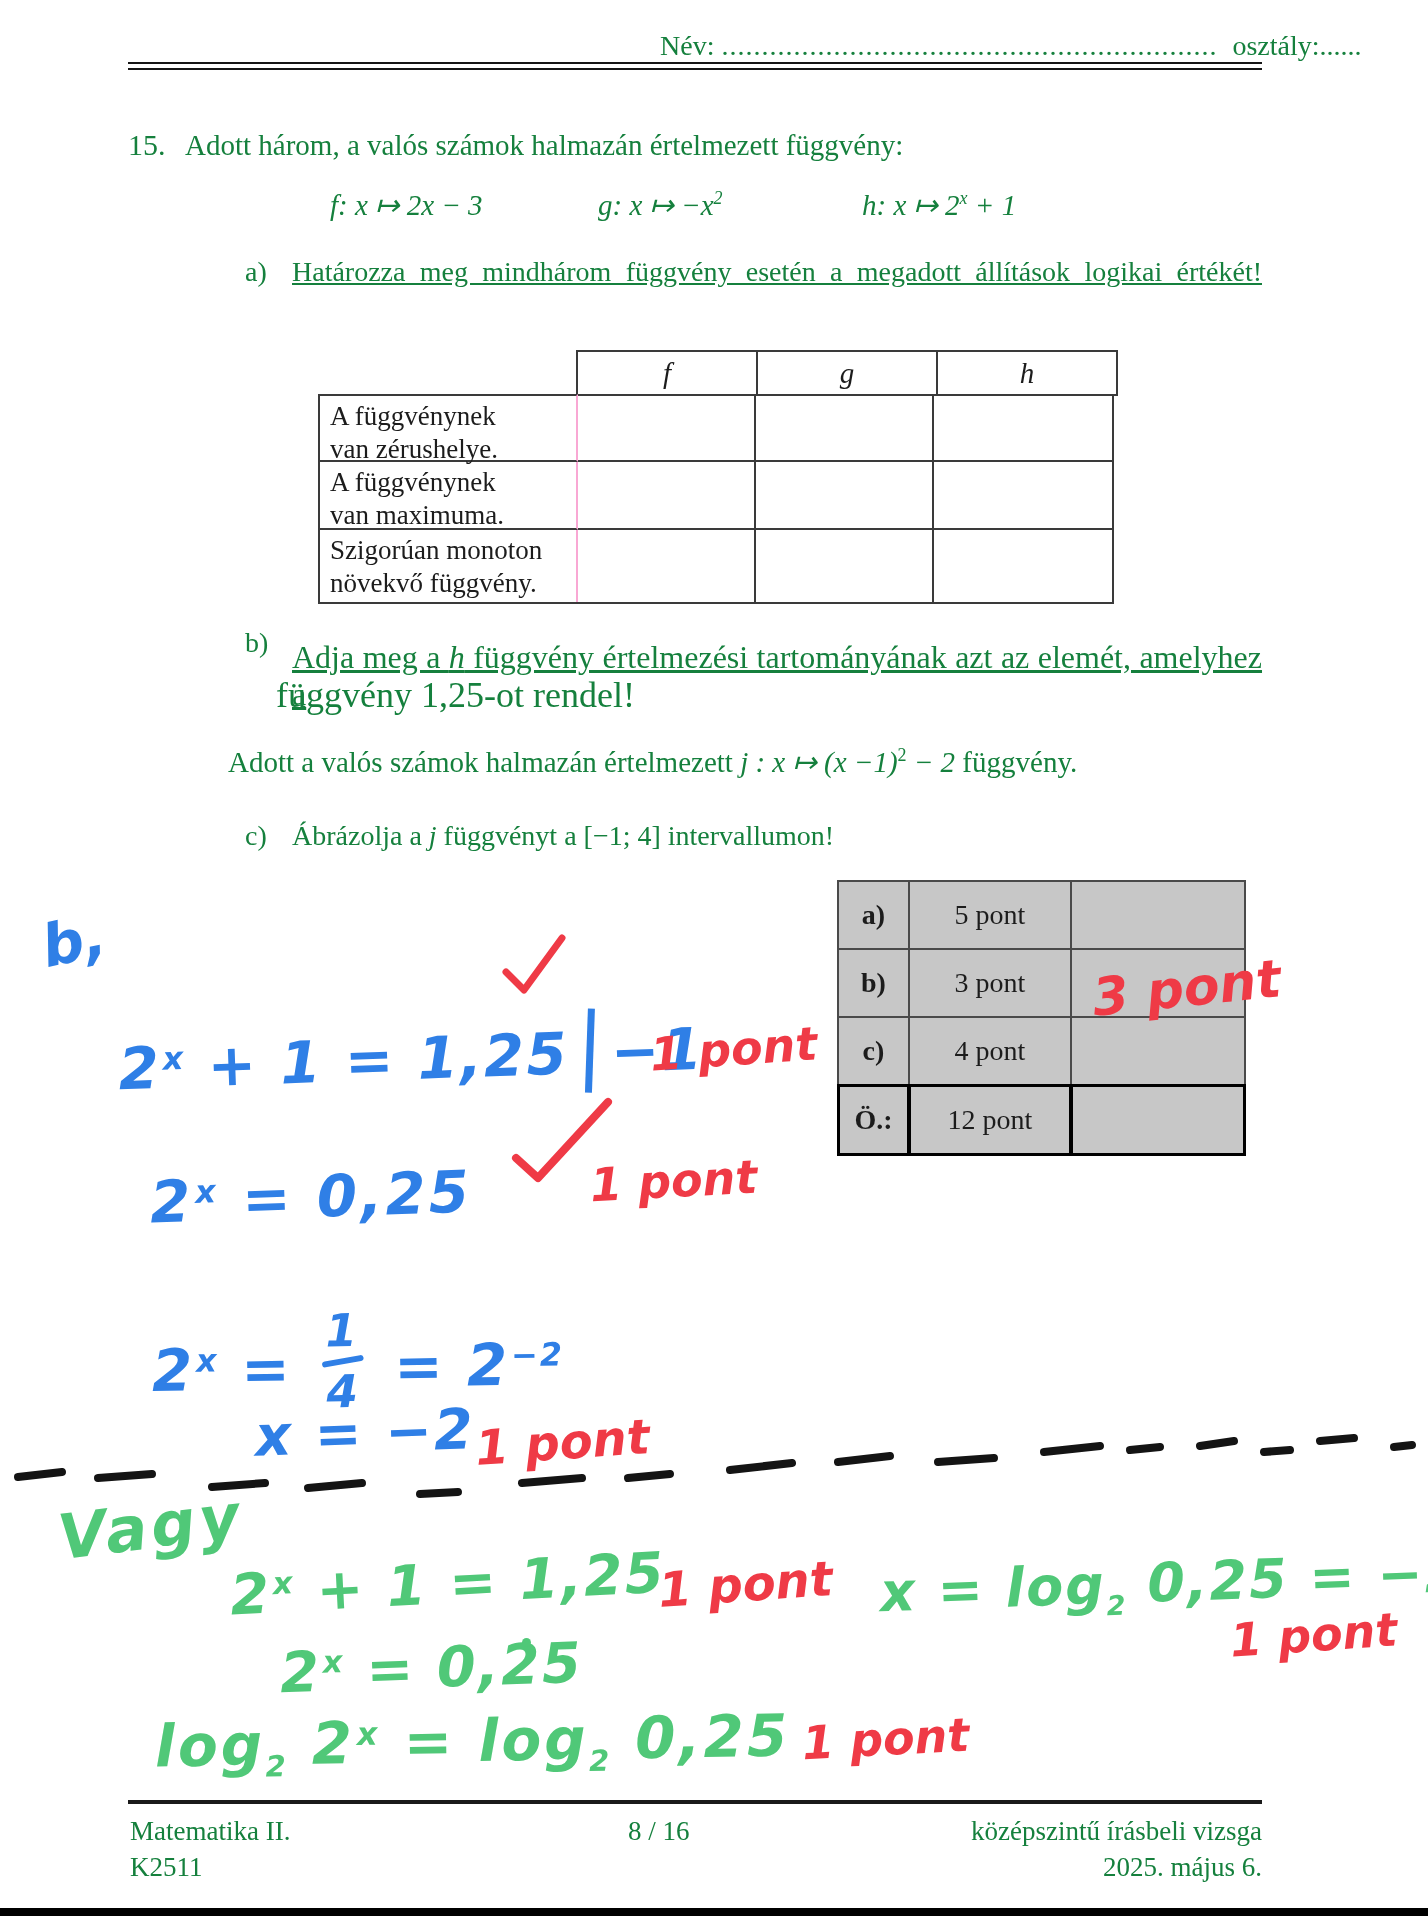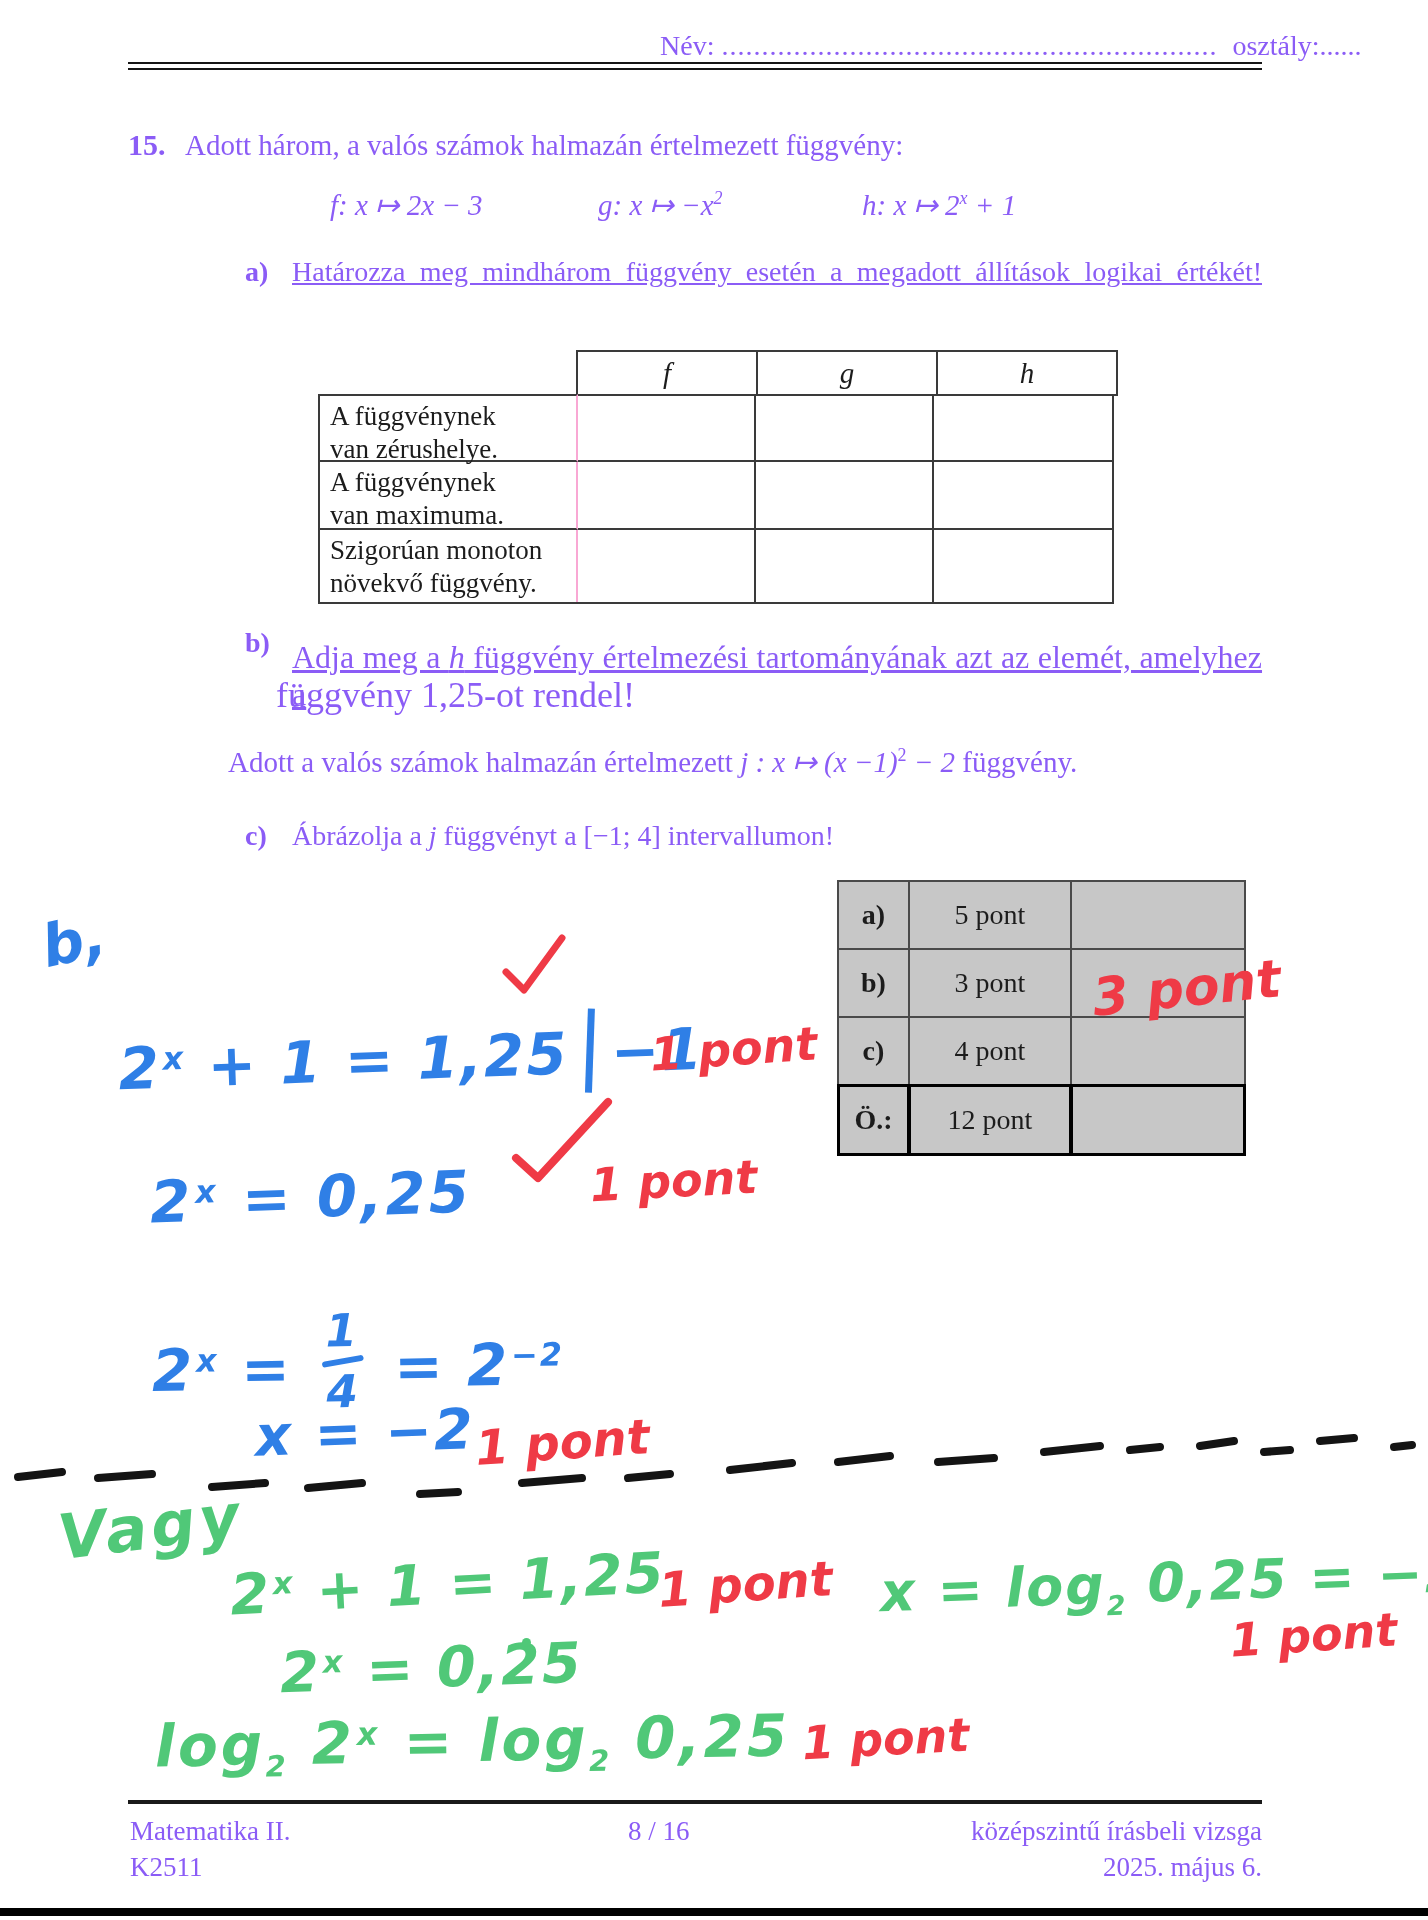--- a/index.html
+++ b/index.html
@@ -1,19 +1,19 @@
 <!DOCTYPE html>
 <html><head>
 <meta charset="utf-8">
 <style>
   html,body{margin:0;padding:0;background:#e9e9e9;}
   .page{position:relative;width:1428px;height:1920px;background:#ffffff;overflow:hidden;
         font-family:"Liberation Serif", serif;color:#1c1c1c;}
-  .pt{position:absolute;color:#8b5cf6;font-family:"Liberation Serif", serif;}
-  .bold{font-weight:bold;}
+  .pt{position:absolute;color:#15803d;font-family:"Liberation Serif", serif;}
+  .bold{font-weight:normal;}
   .ital{font-style:italic;}
   .just{text-align:justify;text-align-last:justify;text-decoration:underline;}
   .pt sup{font-size:0.62em;vertical-align:super;}
   .rule-double{position:absolute;left:128px;width:1134px;height:4px;
                border-top:2px solid #161616;border-bottom:2px solid #161616;}
   .rule-single{position:absolute;left:128px;width:1134px;height:4px;background:#1a1a1a;}
 
   
   .tt-head{position:absolute;left:576px;top:350px;display:flex;border:2px solid #3a3a3a;background:#fff;}
   .tt-head .cell{width:178px;height:42px;display:flex;align-items:center;justify-content:center;

